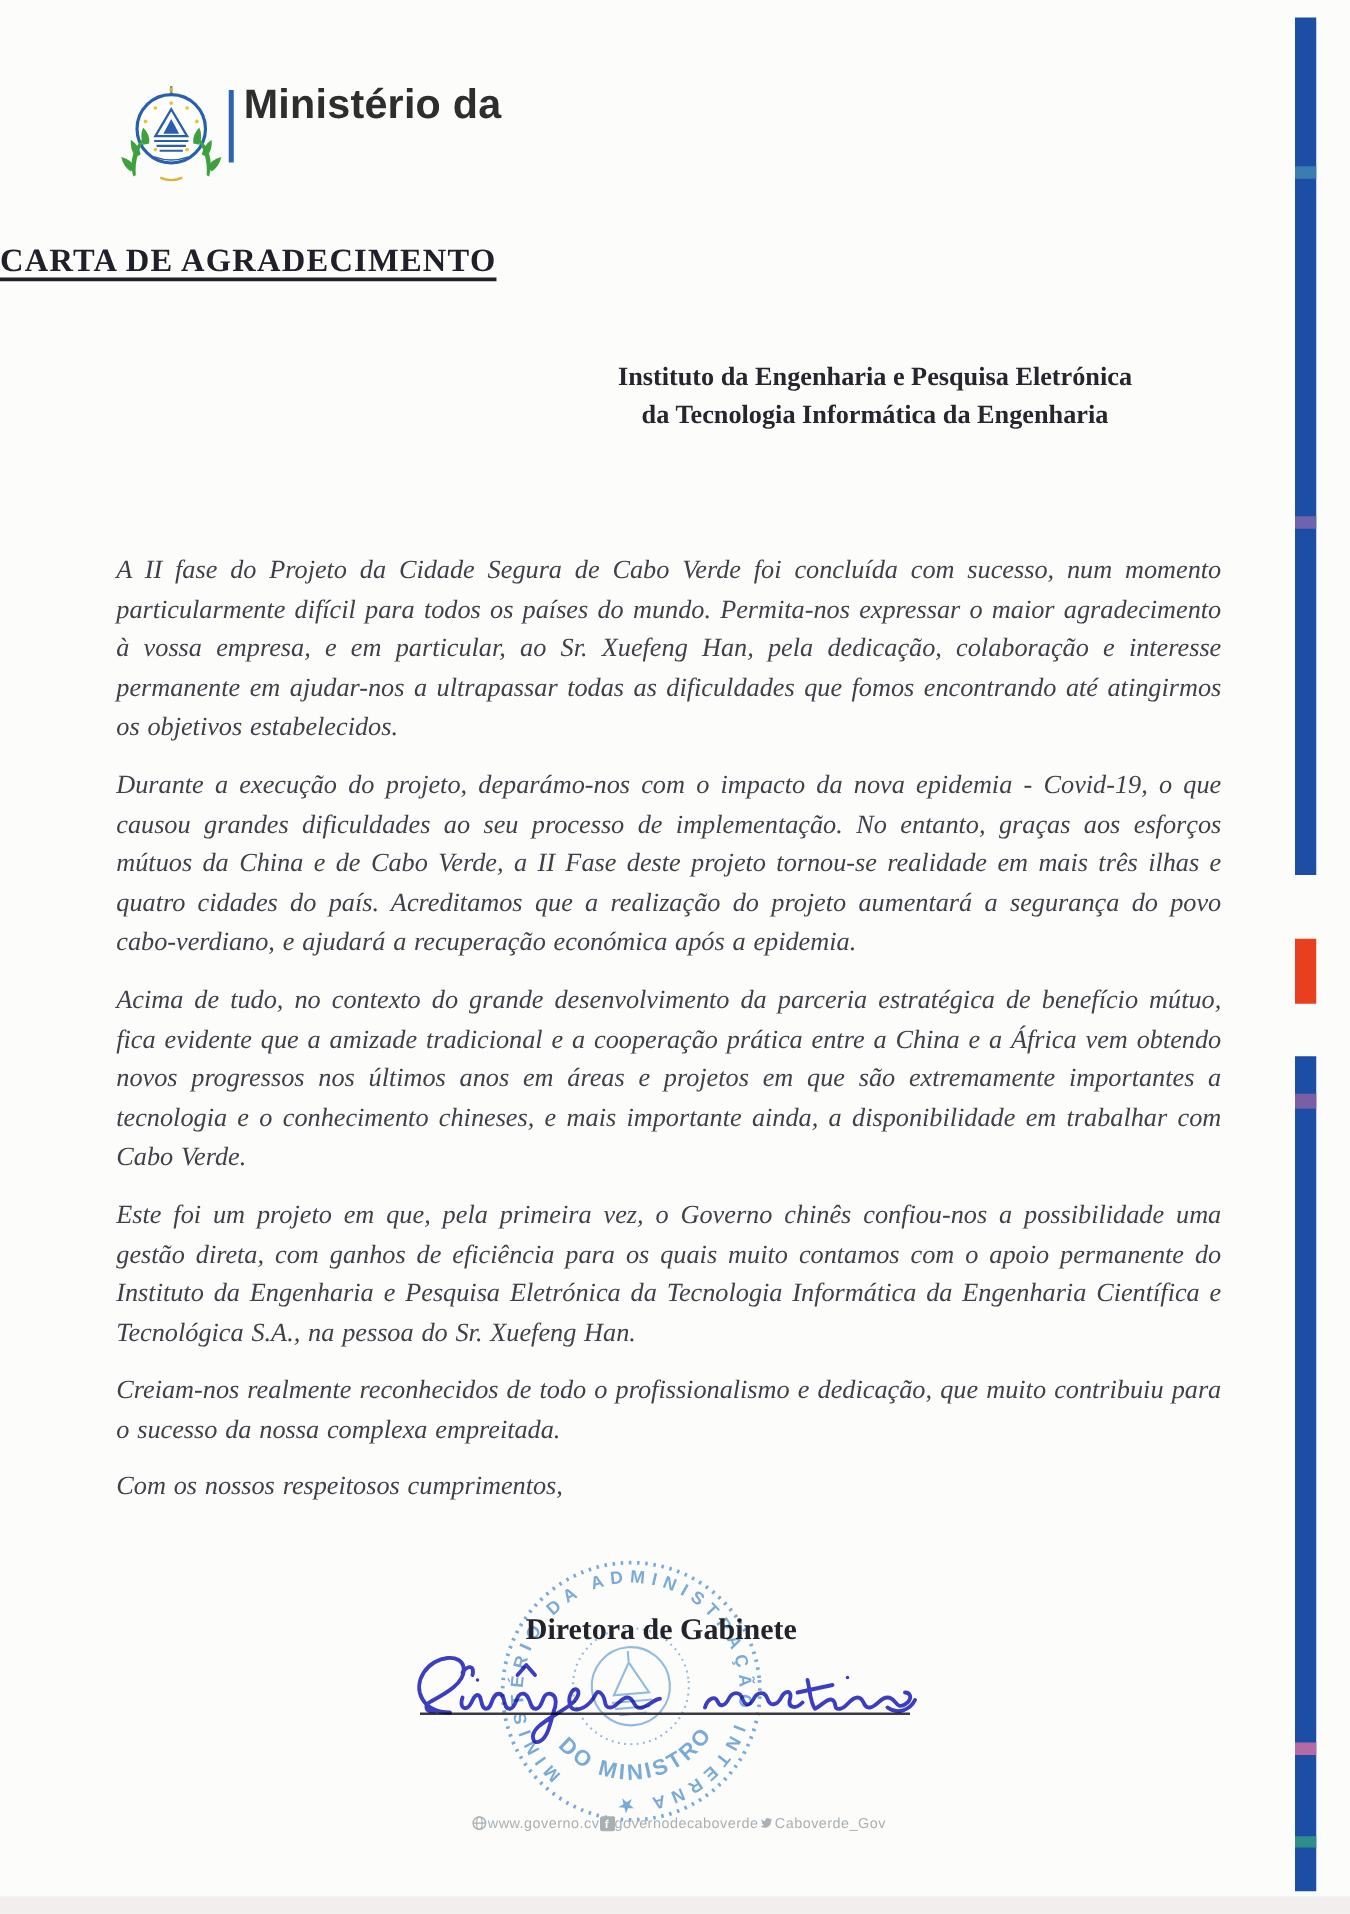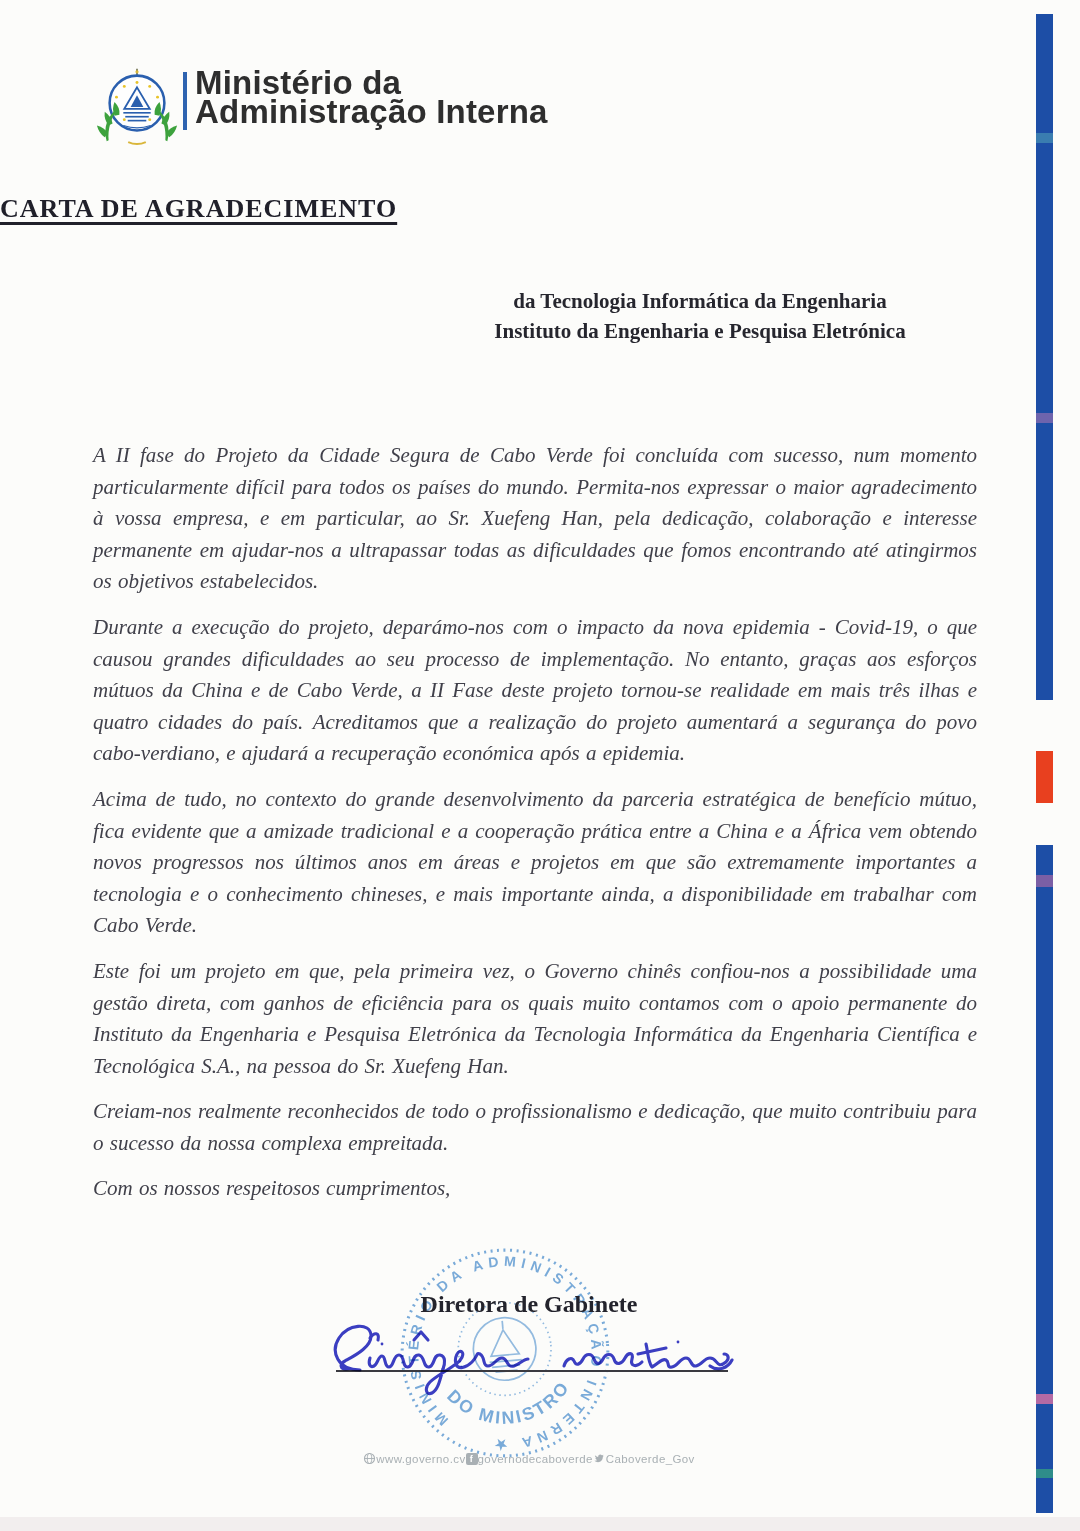--- a/index.html
+++ b/index.html
@@ -29,21 +29,21 @@
   .role-title{position:absolute;top:1291px;left:0;width:1058px;text-align:center;
     font-size:24px;font-weight:700;color:#23232c;}
   .typed-name{position:absolute;top:1377px;left:0;width:1058px;text-align:center;
     font-size:24px;font-weight:700;color:#23232c;}
   .sig-line{position:absolute;top:1370px;left:336px;width:392px;height:2px;background:#3a3a40;}
   .stamp{position:absolute;left:388px;top:1236px;width:234px;height:234px;
     opacity:.82;mix-blend-mode:multiply;transform:rotate(-5deg);}
   .handwriting{position:absolute;left:326px;top:1314px;width:412px;height:86px;
     mix-blend-mode:multiply;}
   
-  .footer{position:absolute;top:1452px;left:0;width:1058px;display:flex;
+  .footer{position:absolute;top:1452px;left:14px;width:1058px;display:flex;
     justify-content:center;align-items:center;gap:0;
     font-family:"Liberation Sans","DejaVu Sans",sans-serif;
     font-size:11.5px;color:#a9b0b4;letter-spacing:.4px;}
   .footer .ic{display:inline-flex;width:13px;height:13px;}
   .fb-badge{display:inline-flex;align-items:center;justify-content:center;
     width:12px;height:12px;border-radius:2px;background:#a9b0b4;color:#fff;
     font-weight:700;font-size:9px;font-family:"Liberation Sans",sans-serif;}
   
   .spine{position:absolute;width:17px;left:1036px;}
   .sp-b1{top:14px;height:686px;background:#1d4ea6;}
@@ -94,29 +94,28 @@
         <path d="M76,84 C80,70 75,57 64,50 C72,60 75,72 74,83 Z"></path>
         <path d="M78,80 Q84,76 86,68 Q78,70 75,76 Z"></path>
         <path d="M74,68 Q79,62 78,54 Q71,59 70,66 Z"></path>
         <path d="M68,58 Q71,51 68,44 Q62,50 63,57 Z"></path>
       </g>
       <path d="M36,85 Q45,89 54,85" fill="none" stroke="#d9b63a" stroke-width="2"></path>
     </svg>
     <div class="lh-bar"></div>
     <div class="lh-text">
       <div>Ministério da</div>
-      <div>Administração Interna</div>
     </div>
   </div>
 
   <div class="title">CARTA DE AGRADECIMENTO</div>
 
   <div class="addressee">
+    <div>Instituto da Engenharia e Pesquisa Eletrónica</div>
     <div>da Tecnologia Informática da Engenharia</div>
-    <div>Instituto da Engenharia e Pesquisa Eletrónica</div>
   </div>
 
   <div class="body-text">
     <p>A II fase do Projeto da Cidade Segura de Cabo Verde foi concluída com sucesso, num momento particularmente difícil para todos os países do mundo. Permita-nos expressar o maior agradecimento à vossa empresa, e em particular, ao Sr. Xuefeng Han, pela dedicação, colaboração e interesse permanente em ajudar-nos a ultrapassar todas as dificuldades que fomos encontrando até atingirmos os objetivos estabelecidos.</p>
     <p>Durante a execução do projeto, deparámo-nos com o impacto da nova epidemia - Covid-19, o que causou grandes dificuldades ao seu processo de implementação. No entanto, graças aos esforços mútuos da China e de Cabo Verde, a II Fase deste projeto tornou-se realidade em mais três ilhas e quatro cidades do país. Acreditamos que a realização do projeto aumentará a segurança do povo cabo-verdiano, e ajudará a recuperação económica após a epidemia.</p>
     <p>Acima de tudo, no contexto do grande desenvolvimento da parceria estratégica de benefício mútuo, fica evidente que a amizade tradicional e a cooperação prática entre a China e a África vem obtendo novos progressos nos últimos anos em áreas e projetos em que são extremamente importantes a tecnologia e o conhecimento chineses, e mais importante ainda, a disponibilidade em trabalhar com Cabo Verde.</p>
     <p>Este foi um projeto em que, pela primeira vez, o Governo chinês confiou-nos a possibilidade uma gestão direta, com ganhos de eficiência para os quais muito contamos com o apoio permanente do Instituto da Engenharia e Pesquisa Eletrónica da Tecnologia Informática da Engenharia Científica e Tecnológica S.A., na pessoa do Sr. Xuefeng Han.</p>
     <p>Creiam-nos realmente reconhecidos de todo o profissionalismo e dedicação, que muito contribuiu para o sucesso da nossa complexa empreitada.</p>
     <p>Com os nossos respeitosos cumprimentos,</p>
   </div>

